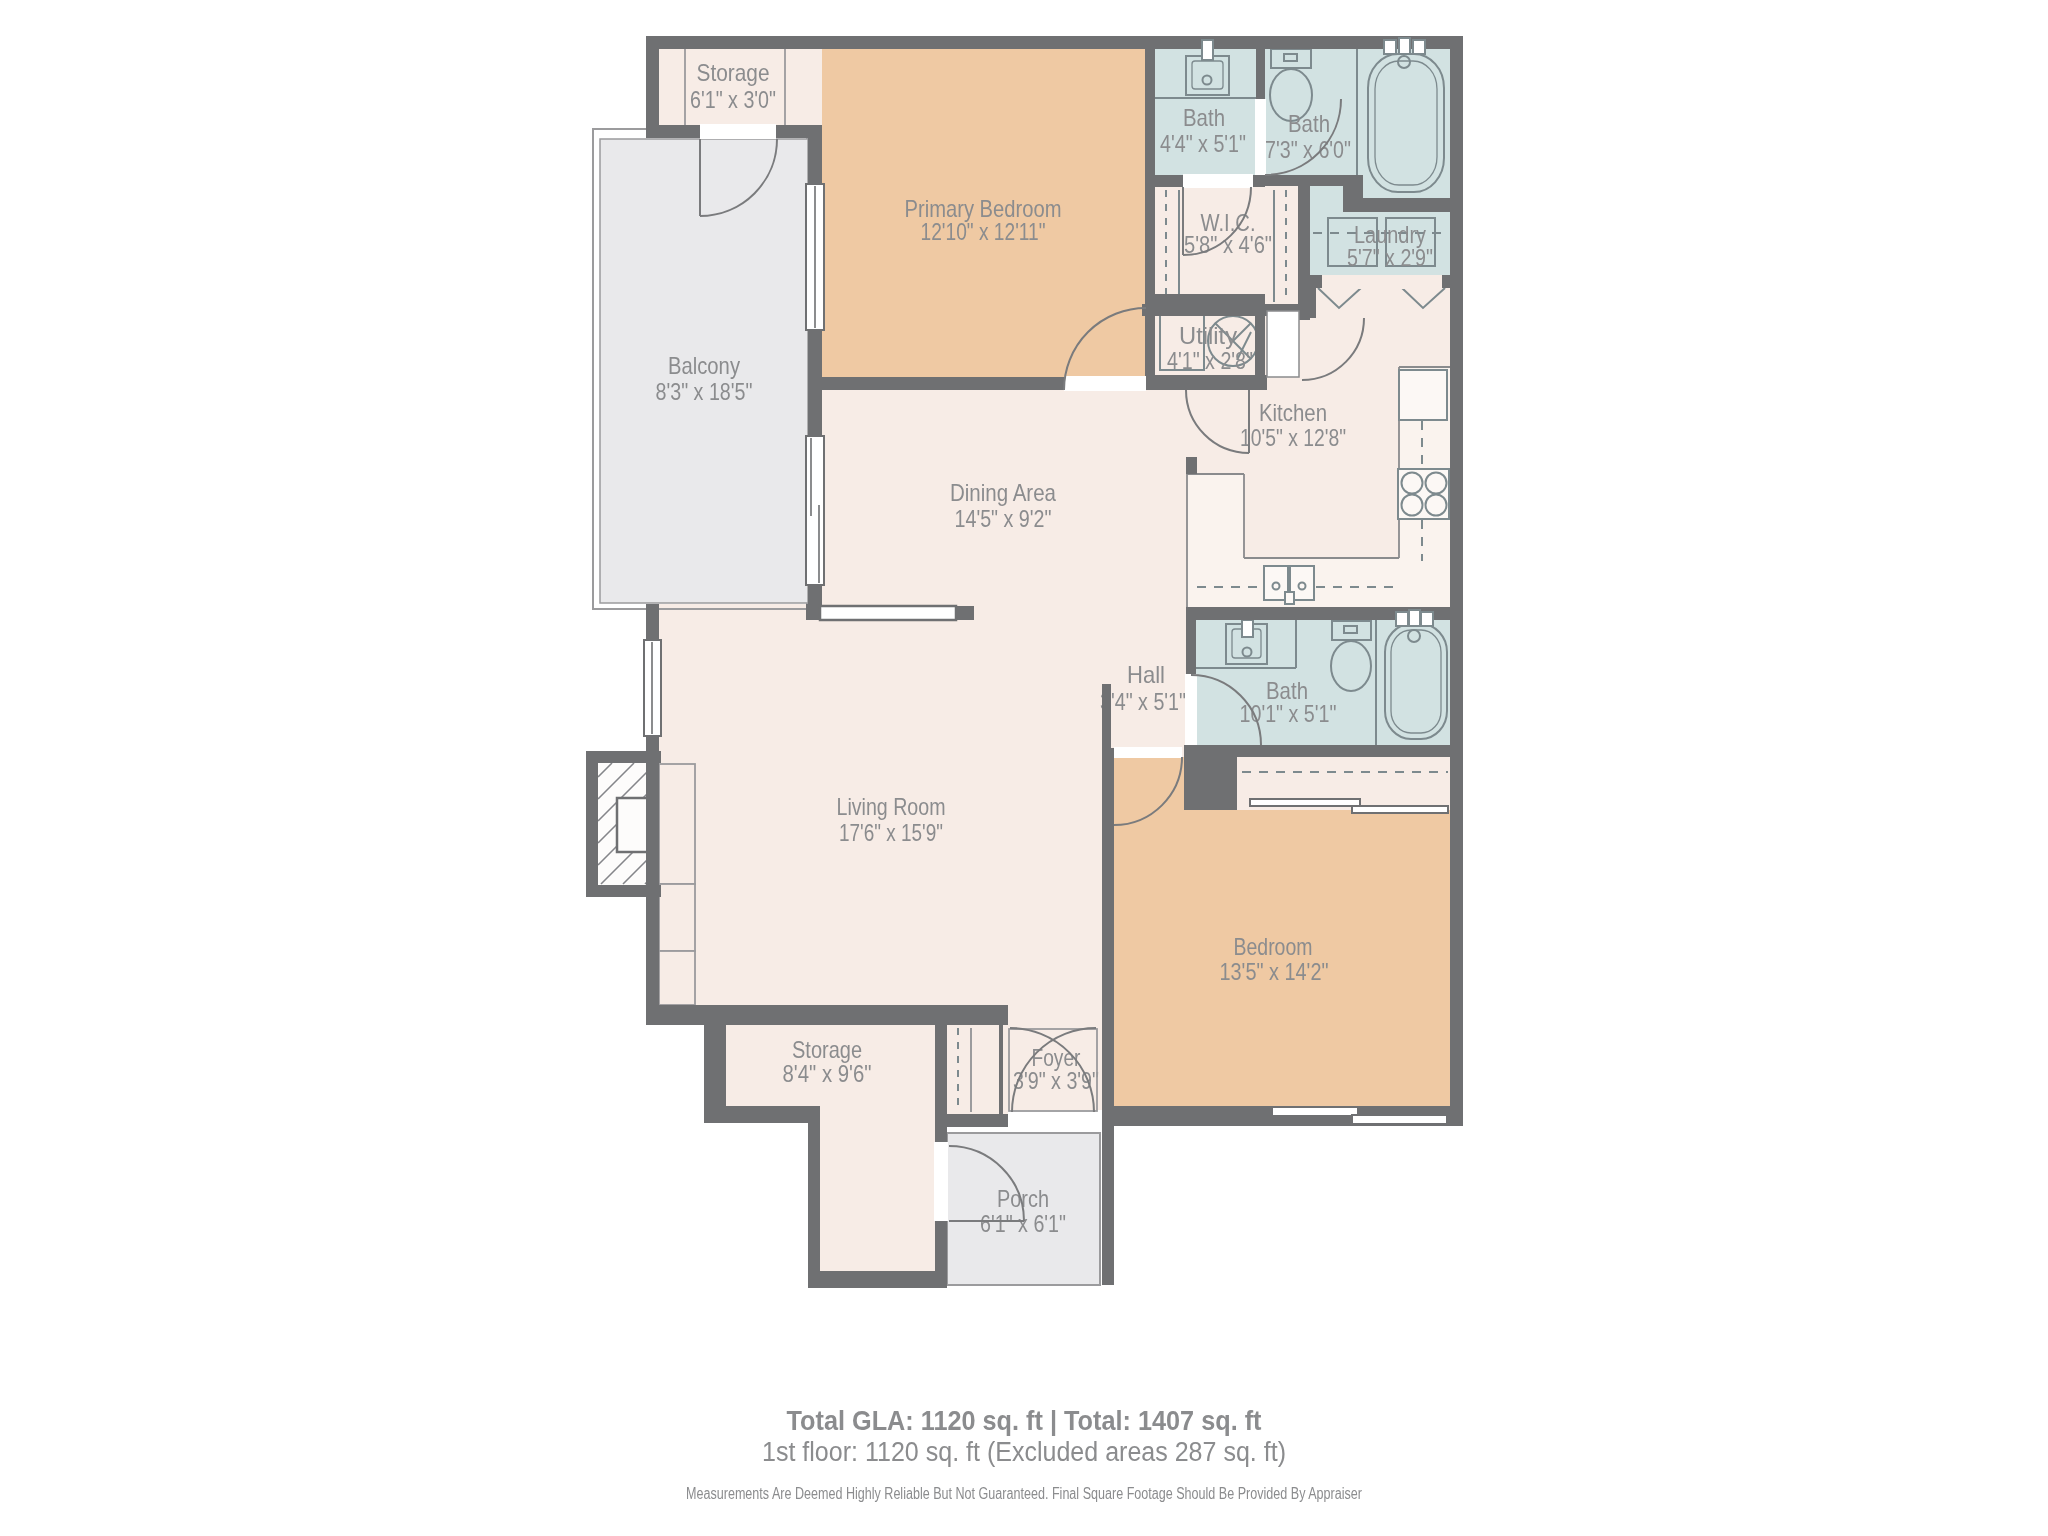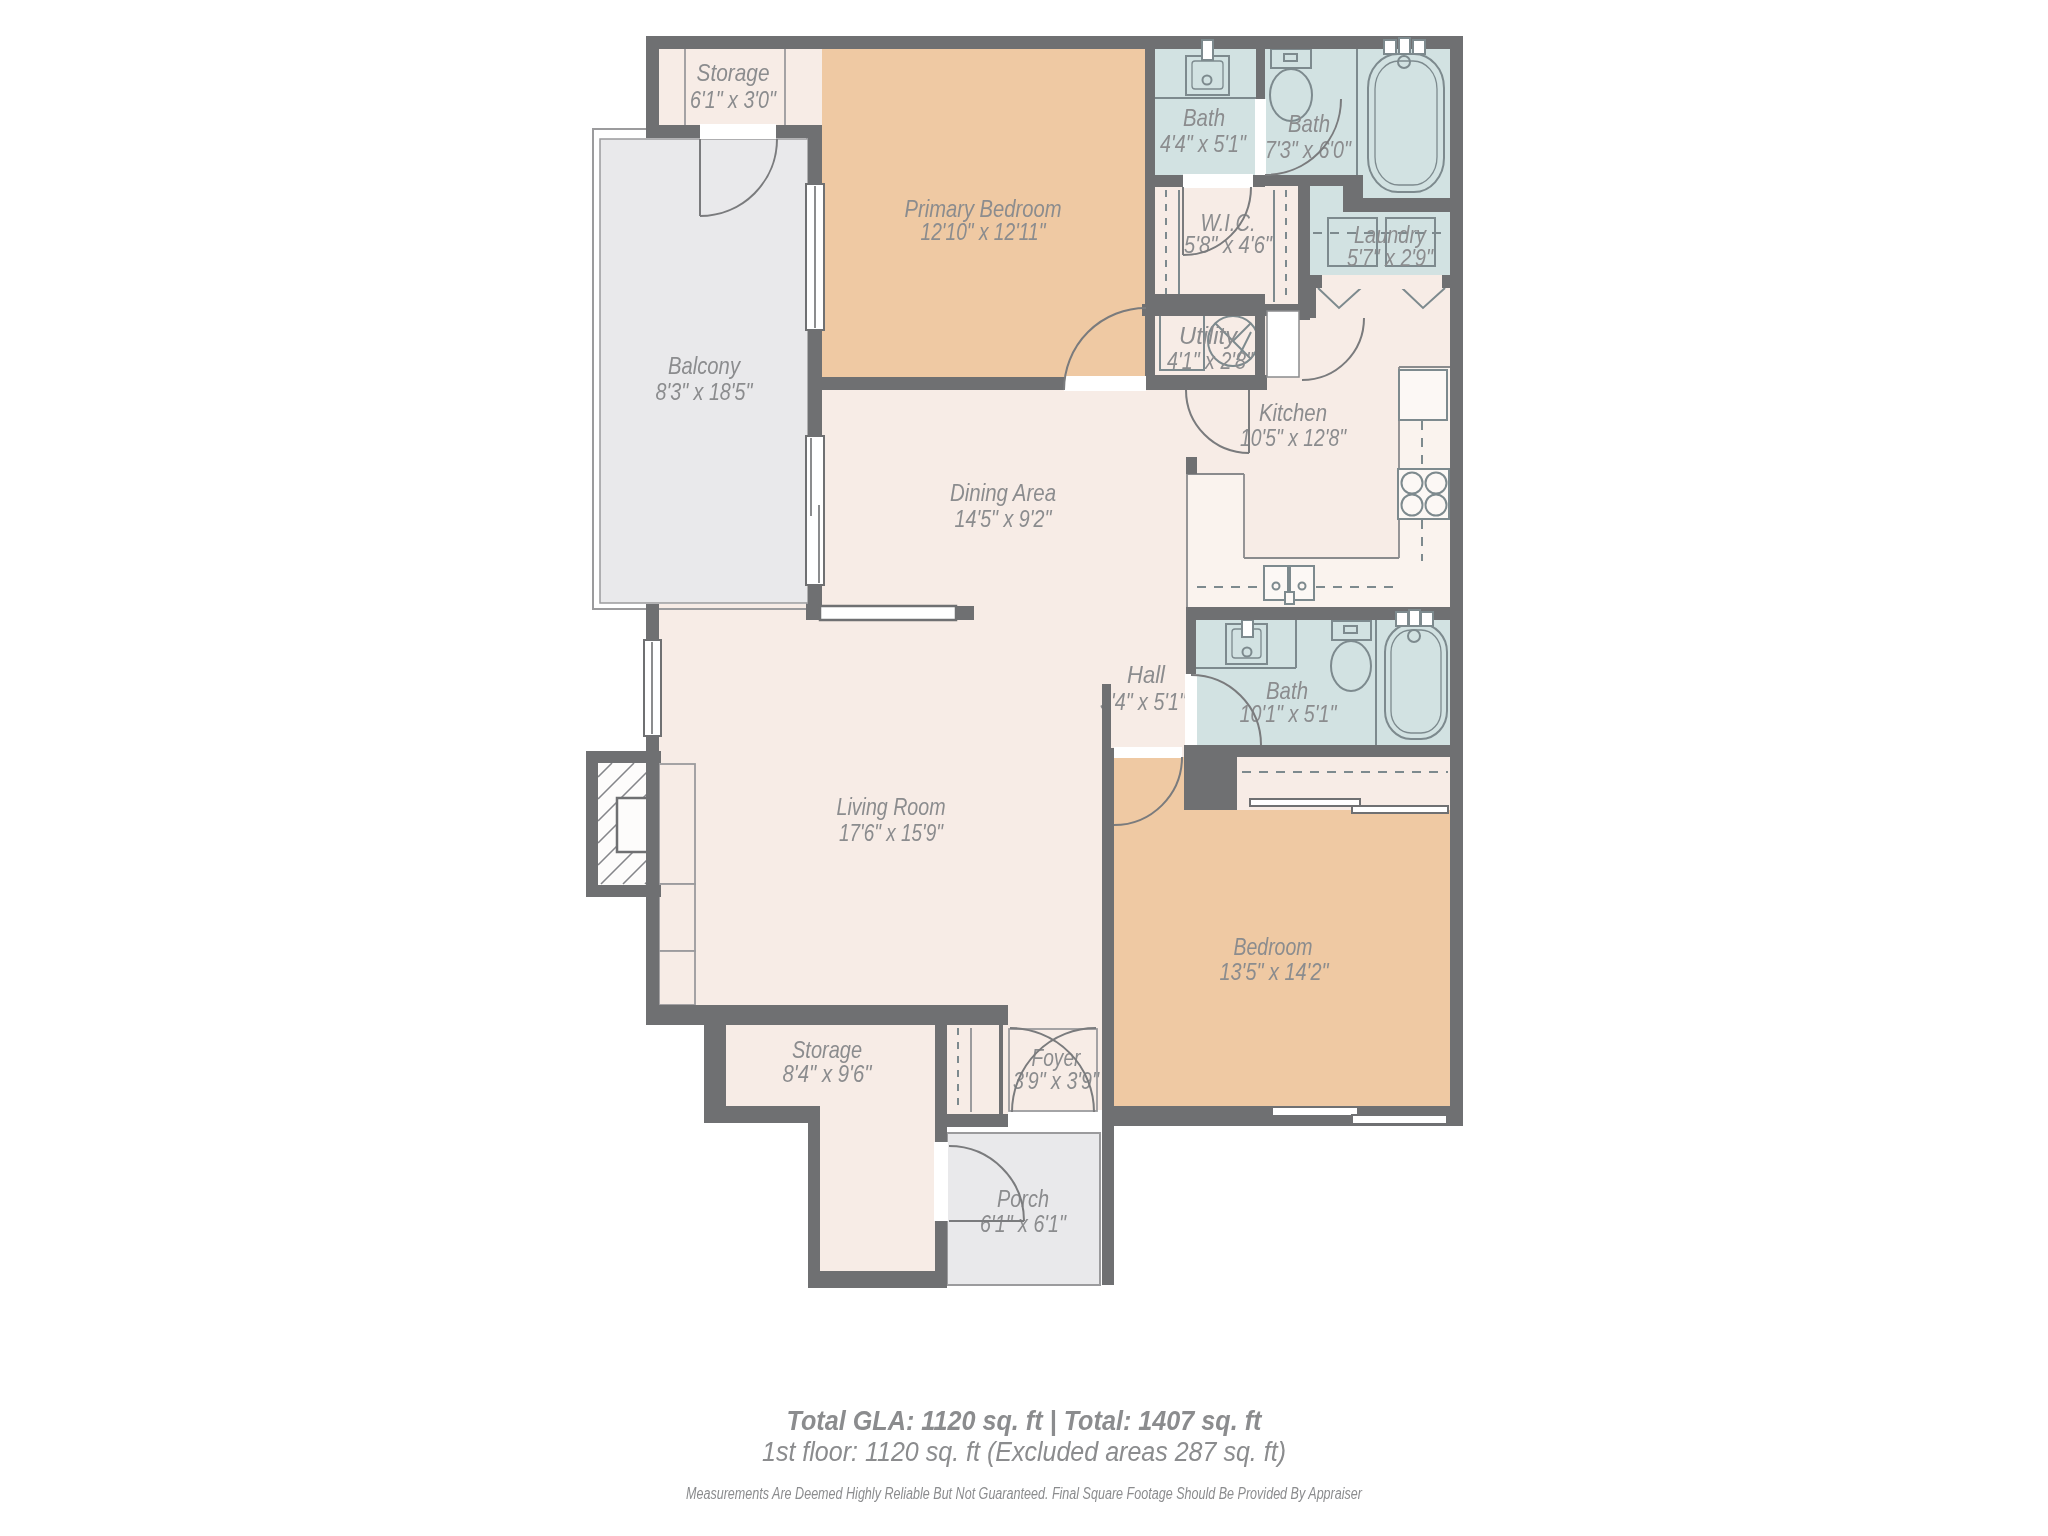--- a/index.html
+++ b/index.html
@@ -1,16 +1,16 @@
 <!DOCTYPE html>
 <html><head>
 <meta charset="utf-8">
 <style>
   html,body{margin:0;padding:0;background:#ffffff;}
-  .page{width:2048px;height:1536px;position:relative;font-family:"Liberation Sans",sans-serif;font-style:italic;}
+  .page{width:2048px;height:1536px;position:relative;font-family:"Liberation Sans",sans-serif;}
   svg{position:absolute;left:0;top:0;}
   text{font-family:"Liberation Sans",sans-serif;fill:#8b8c8e;}
 </style>
 </head>
 <body>
 <div class="page">
 <svg width="2048" height="1536" viewBox="0 0 2048 1536">
 
   <g id="base">
 

